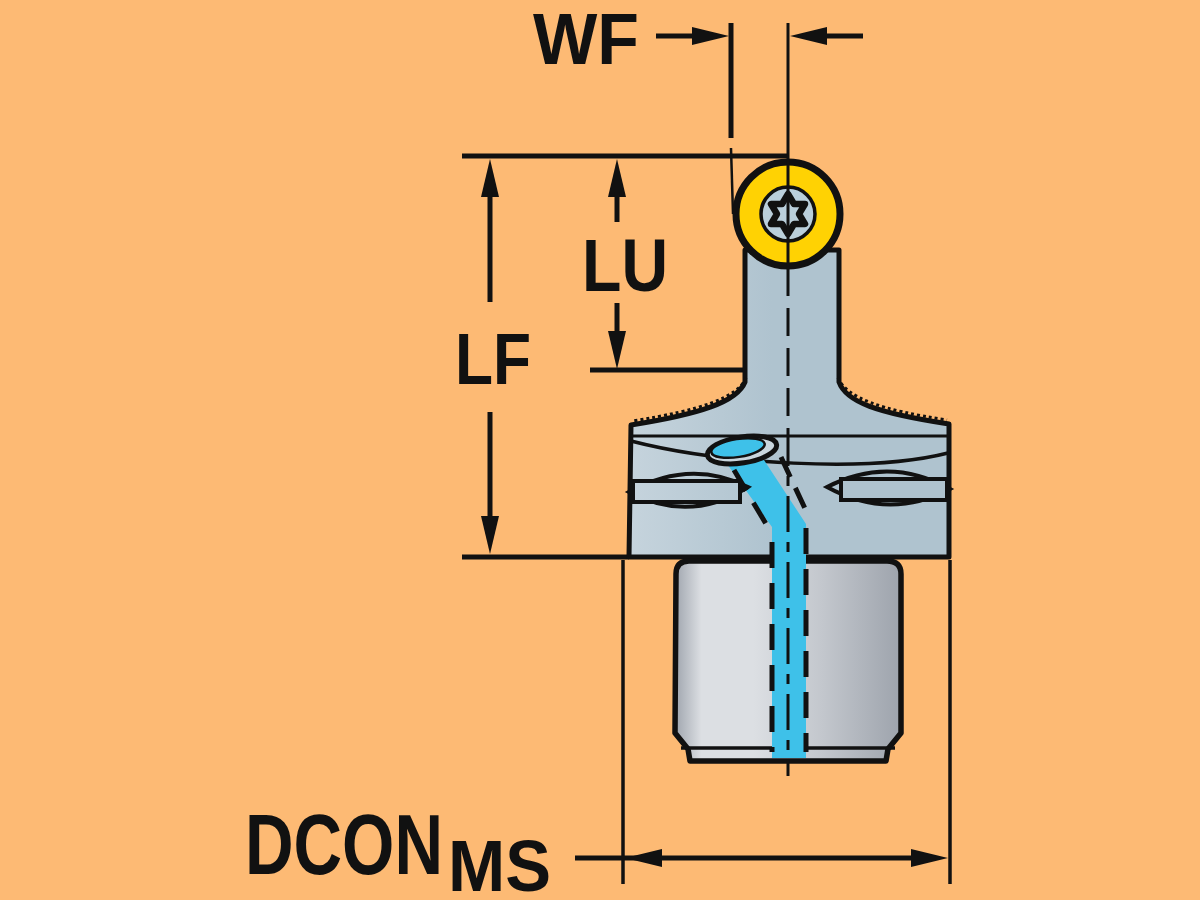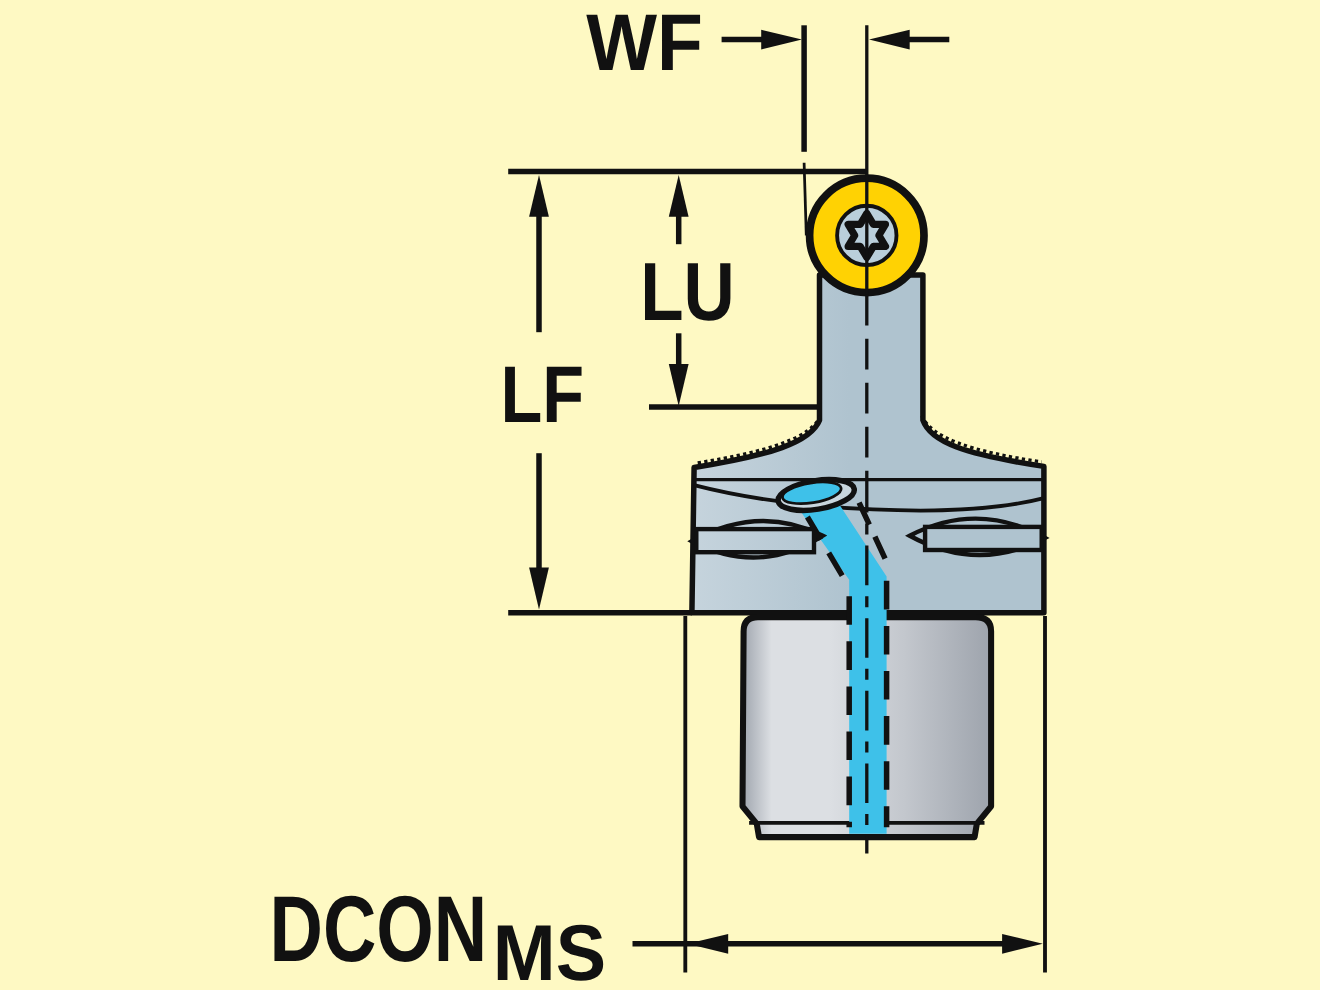--- a/index.html
+++ b/index.html
@@ -1,16 +1,16 @@
 <!DOCTYPE html>
 <html><head>
 <meta charset="utf-8">
 <style>
   html,body{margin:0;padding:0;background:#fff;}
-  .stage{position:relative;width:1200px;height:900px;background:#fef9c3;overflow:hidden;}
+  .stage{position:relative;width:1200px;height:900px;background:#fdba74;overflow:hidden;}
   svg{position:absolute;left:0;top:0;}
   .blk{stroke:#111;fill:none;}
   .dimtext{font-family:"Liberation Sans","DejaVu Sans",sans-serif;font-weight:bold;fill:#111;}
   .arrow{fill:#111;stroke:none;}
 </style>
 </head>
 <body>
 
 <div class="stage">
 <svg width="1200" height="900" viewBox="0 0 1200 900">

